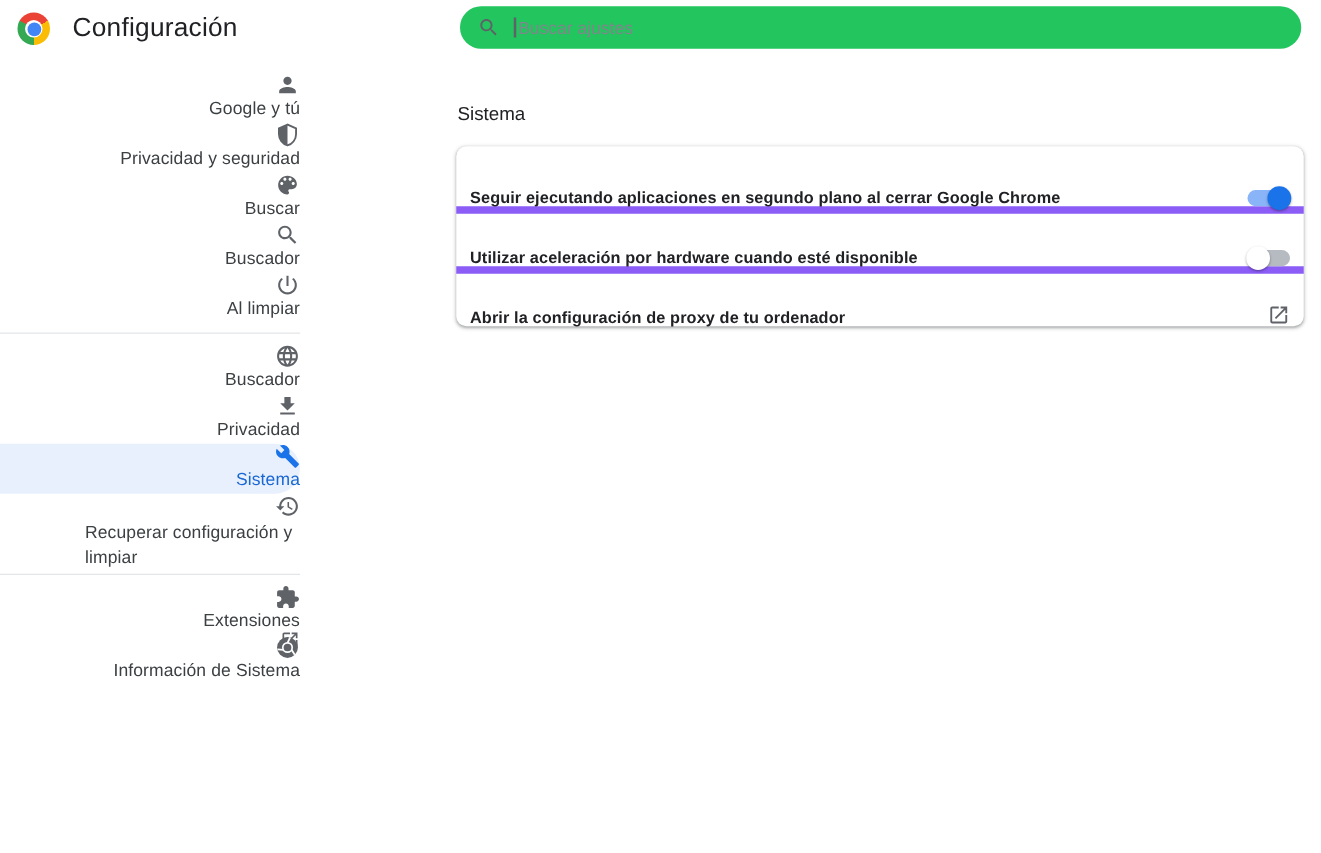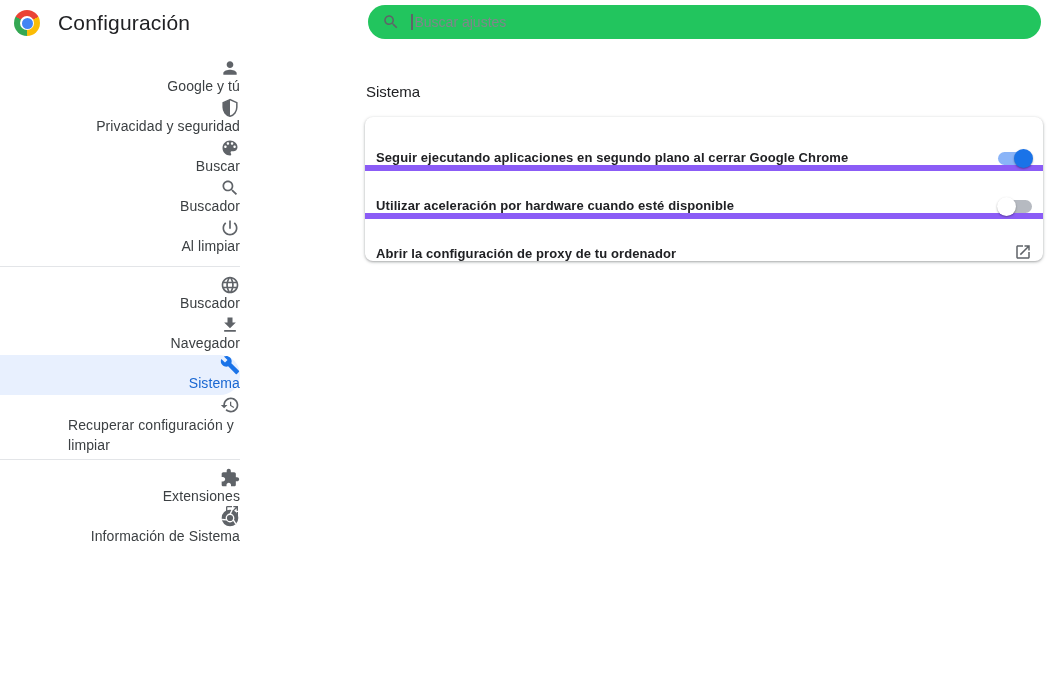--- a/index.html
+++ b/index.html
@@ -131,21 +131,21 @@
             </svg>
           </span>
         <span class="lbl">Buscador</span>
       </div>
       <div class="nav-item">
         <span class="ic">
             <svg viewBox="0 0 24 24">
               <path d="M19 9h-4V3H9v6H5l7 7 7-7zM5 18v2h14v-2H5z"></path>
             </svg>
           </span>
-        <span class="lbl">Navegador</span>
+        <span class="lbl">Privacidad</span>
       </div>
       <div class="nav-item selected">
         <span class="ic">
             <svg viewBox="0 0 24 24">
               <path d="M22.7 19l-9.1-9.1c.9-2.3.4-5-1.5-6.9-2-2-5-2.4-7.4-1.3L9 6 6 9 1.6 4.7C.4 7.1.9 10.1 2.9 12.1c1.9 1.9 4.6 2.4 6.9 1.5l9.1 9.1c.4.4 1 .4 1.4 0l2.3-2.3c.5-.4.5-1.1.1-1.4z"></path>
             </svg>
           </span>
         <span class="lbl">Sistema</span>
       </div>
       <div class="nav-item two-line">

